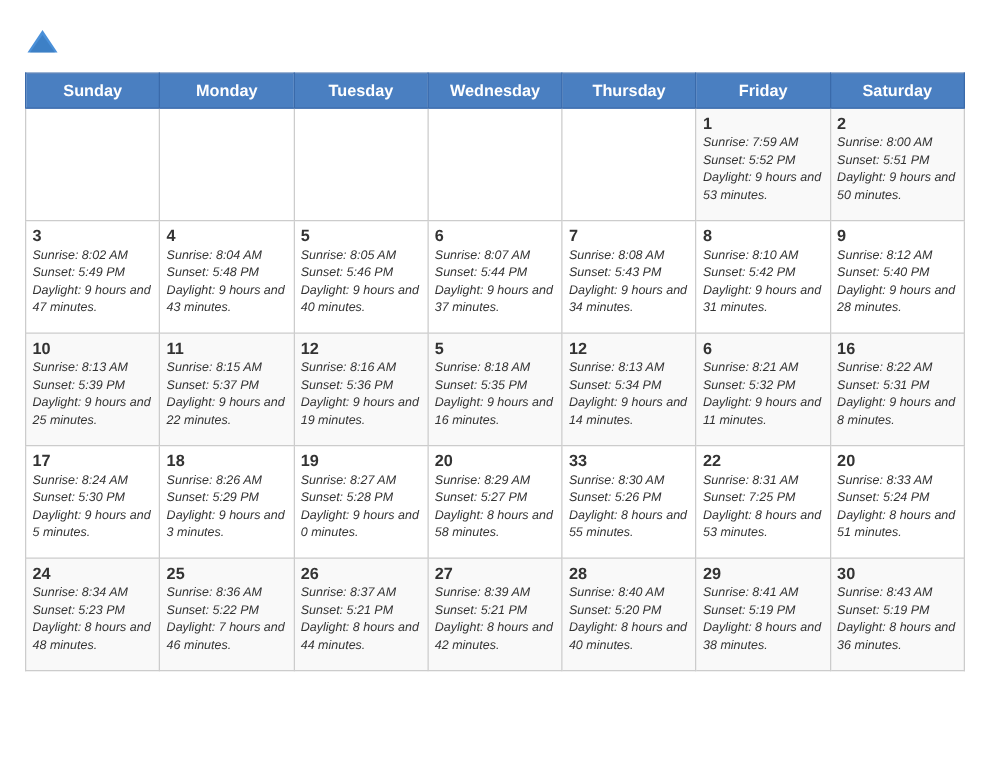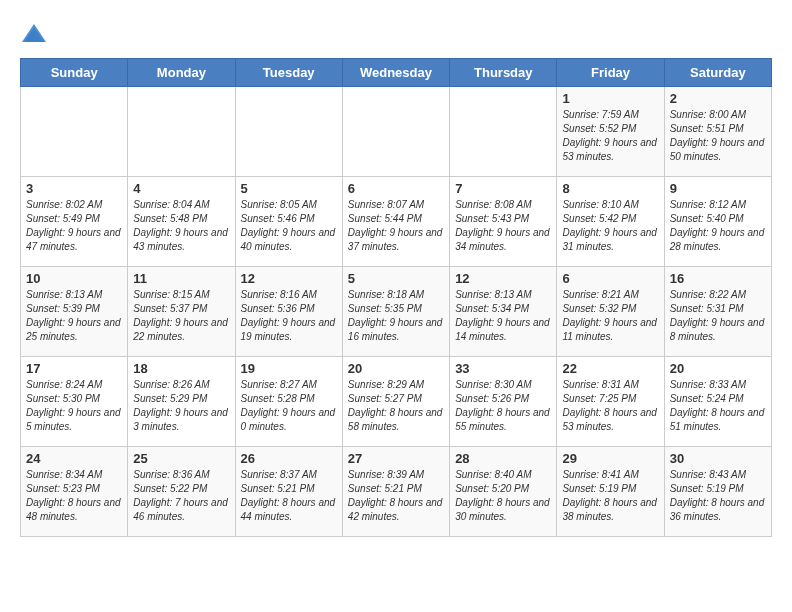--- a/index.html
+++ b/index.html
@@ -343,21 +343,21 @@
           <span>Sunrise: 8:39 AM</span><br>
           <span>Sunset: 5:21 PM</span><br>
           <span>Daylight: 8 hours and 42 minutes.</span>
         </div>
       </td>
         <td>
         <span class="day-number">28</span>
         <div class="day-info">
           <span>Sunrise: 8:40 AM</span><br>
           <span>Sunset: 5:20 PM</span><br>
-          <span>Daylight: 8 hours and 30 minutes.</span>
+          <span>Daylight: 8 hours and 40 minutes.</span>
         </div>
       </td>
         <td>
         <span class="day-number">29</span>
         <div class="day-info">
           <span>Sunrise: 8:41 AM</span><br>
           <span>Sunset: 5:19 PM</span><br>
           <span>Daylight: 8 hours and 38 minutes.</span>
         </div>
       </td>

